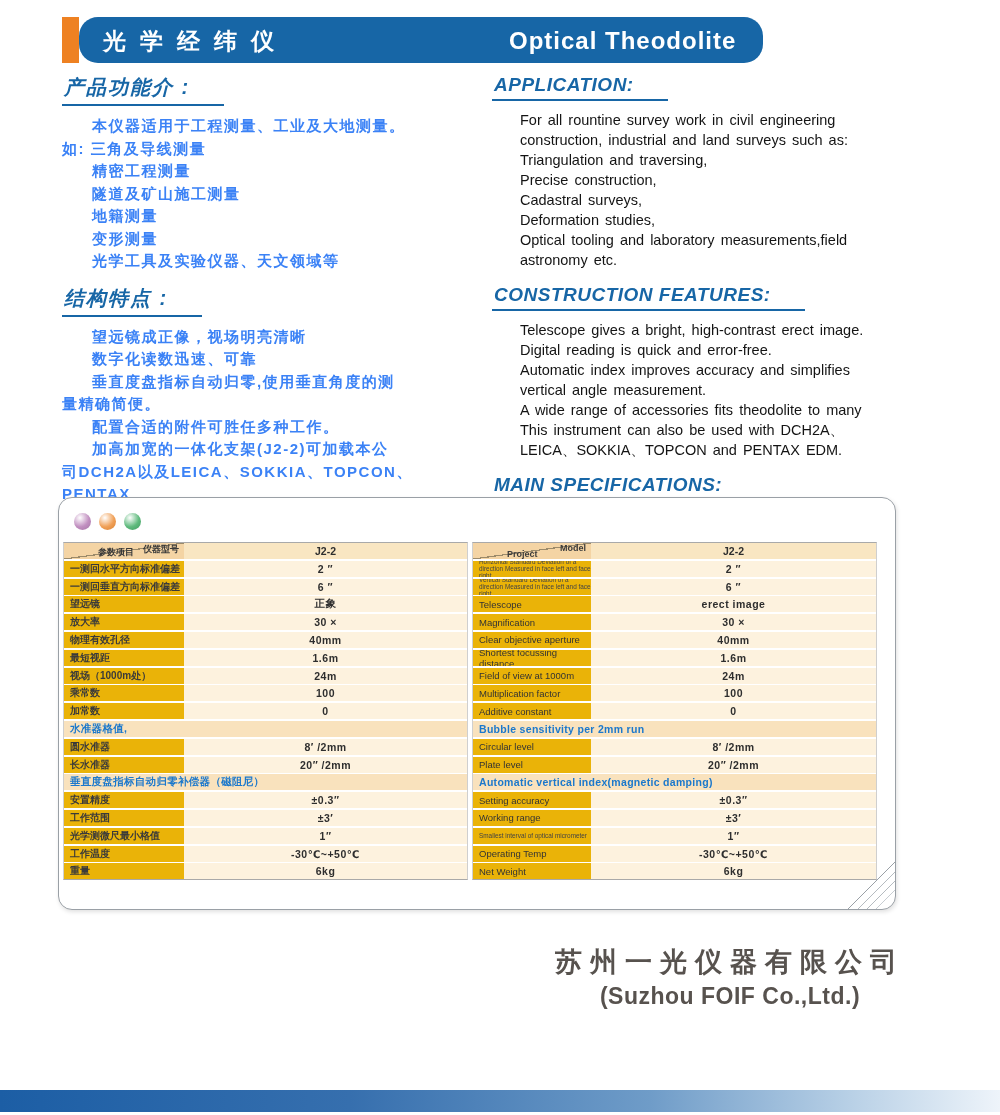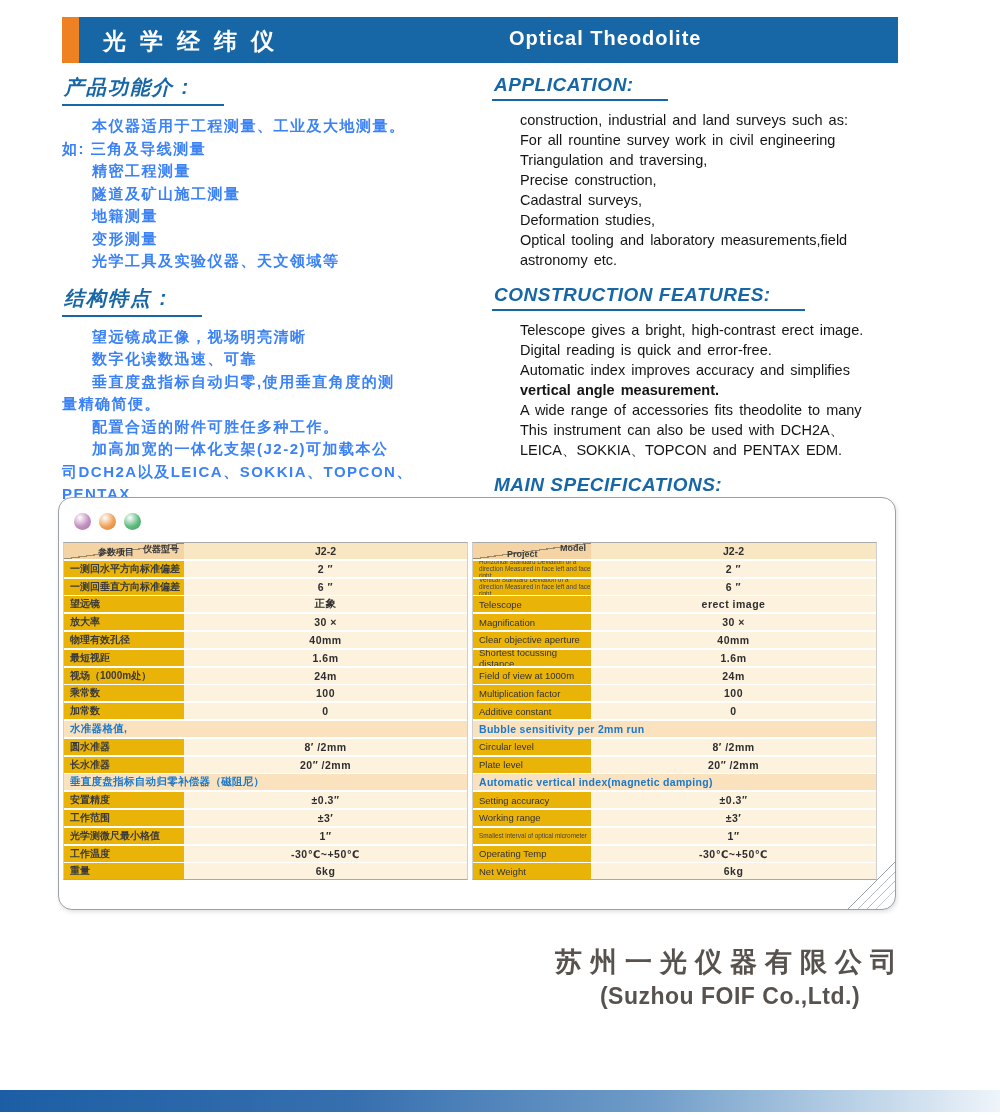--- a/index.html
+++ b/index.html
@@ -4,23 +4,23 @@
 <style>
   * { margin:0; padding:0; box-sizing:border-box; }
   html,body { background:#ffffff; }
   .page {
     position:relative; width:1000px; height:1115px; margin:0 auto;
     background:#ffffff; overflow:hidden;
     font-family:"Liberation Sans","DejaVu Sans",sans-serif; color:#1a1a1a;
   }
   
   .banner-accent { position:absolute; left:62px; top:17px; width:17px; height:46px; background:#ee8122; }
-  .banner-bar { position:absolute; left:79px; top:17px; width:819px; height:46px; background:#1766a6; }
+  .banner-bar { position:absolute; left:79px; top:17px; width:684px; height:46px; background:#1766a6;border-radius:19px; }
   .banner-zh { position:absolute; left:24px; top:9px; color:#fff; font-size:23px; font-weight:bold; letter-spacing:14px; }
-  .banner-en { position:absolute; left:430px; top:10px; color:#fff; font-size:20px; font-weight:bold; letter-spacing:1px; }
+  .banner-en { position:absolute; left:430px; top:10px; color:#fff; font-size:24px; font-weight:bold; letter-spacing:1px; }
   
   .col { position:absolute; top:74px; }
   .col-left  { left:62px;  width:422px; }
   .col-right { left:492px; width:420px; }
   .sec-heading {
     display:inline-block; color:#1766a6; font-weight:bold; font-style:italic;
     border-bottom:2.5px solid #1766a6; padding:0 34px 3px 2px; margin-bottom:9px;
   }
   .sec-heading.zh { font-size:20px; letter-spacing:2px; }
   .sec-heading.en { font-size:19px; letter-spacing:0.5px; }
@@ -100,35 +100,35 @@
         <div class="line" style="padding-left: 30px;">加高加宽的一体化支架(J2-2)可加载本公</div>
         <div class="line" style="padding-left: 0px;">司DCH2A以及LEICA、SOKKIA、TOPCON、PENTAX、</div>
         <div class="line" style="padding-left: 0px;">常州大地等红外测距仪。</div>
       </div>
     <div><span class="sec-heading zh">产品技术参数 :</span></div>
   </div>
 
   <div class="col col-right">
     <div><span class="sec-heading en">APPLICATION:</span></div>
     <div class="en-lines">
+        <div class="line" style="padding-left: 0px;">For all rountine survey work in civil engineering</div>
         <div class="line" style="padding-left: 0px;">construction, industrial and land surveys such as:</div>
-        <div class="line" style="padding-left: 0px;">For all rountine survey work in civil engineering</div>
         <div class="line" style="padding-left: 0px;">Triangulation and traversing,</div>
         <div class="line" style="padding-left: 0px;">Precise construction,</div>
         <div class="line" style="padding-left: 0px;">Cadastral surveys,</div>
         <div class="line" style="padding-left: 0px;">Deformation studies,</div>
         <div class="line" style="padding-left: 0px;">Optical tooling and laboratory measurements,field</div>
         <div class="line" style="padding-left: 0px;">astronomy etc.</div>
       </div>
     <div><span class="sec-heading en">CONSTRUCTION FEATURES:</span></div>
     <div class="en-lines">
         <div class="line" style="padding-left: 0px;">Telescope gives a bright, high-contrast erect image.</div>
         <div class="line" style="padding-left: 0px;">Digital reading is quick and error-free.</div>
         <div class="line" style="padding-left: 0px;">Automatic index improves accuracy and simplifies</div>
-        <div class="line" style="padding-left: 0px; font-weight: bold;">vertical angle measurement.</div>
+        <div class="line" style="padding-left: 0px;">vertical angle measurement.</div>
         <div class="line" style="padding-left: 0px;">A wide range of accessories fits theodolite to many</div>
         <div class="line" style="padding-left: 0px;">This instrument can also be used with DCH2A、</div>
         <div class="line" style="padding-left: 0px;">LEICA、SOKKIA、TOPCON and PENTAX EDM.</div>
       </div>
     <div><span class="sec-heading en">MAIN SPECIFICATIONS:</span></div>
   </div>
 
   <div class="window">
     <div class="lights" id="lights">
         <span class="light" style="background: radial-gradient(circle at 35% 28%, rgb(255, 255, 255) 0%, rgb(193, 143, 192) 55%, rgb(164, 115, 164) 100%);"></span>

